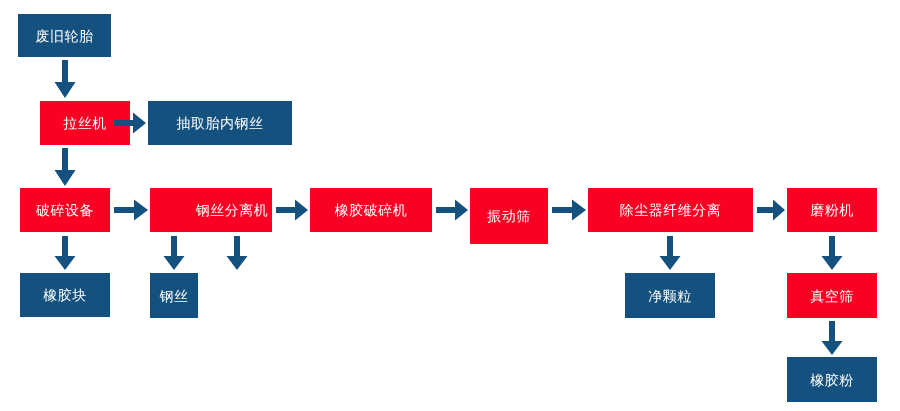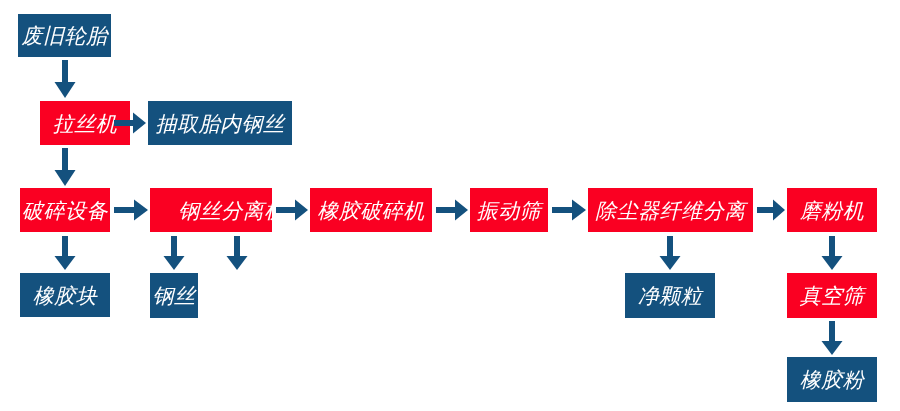--- a/index.html
+++ b/index.html
@@ -19,27 +19,26 @@
     height: 411px;
     background: #ffffff;
   }
   .node {
     position: absolute;
     display: flex;
     align-items: center;
     justify-content: center;
     box-sizing: border-box;
     color: #ffffff;
-    font-size: 21px;
+    font-size: 14px;
     font-weight: 400;
     letter-spacing: 0.5px;
     line-height: 1;
     white-space: nowrap;
     font-family: "Liberation Sans", "DejaVu Sans", sans-serif;
-    font-style: italic;
   }
   .node.blue  { background: #14517E; }
   .node.red   { background: #FA0022; }
 
   .arrow {
     position: absolute;
     display: block;
     pointer-events: none;
   }
   .arrow svg { display: block; }
@@ -47,21 +46,21 @@
 </head>
 <body>
 
 <div id="flow-canvas" style="background: rgb(255, 255, 255);">
     <div class="node blue" style="left: 18px; top: 14px; width: 93px; height: 43px; background: rgb(20, 81, 126);">废旧轮胎</div>
     <div class="node red" style="left: 20px; top: 101px; width: 90px; height: 44px; background: rgb(250, 0, 34); margin-left: 20px;">拉丝机</div>
     <div class="node blue" style="left: 148px; top: 101px; width: 144px; height: 44px; background: rgb(20, 81, 126);">抽取胎内钢丝</div>
     <div class="node red" style="left: 20px; top: 188px; width: 90px; height: 44px; background: rgb(250, 0, 34);">破碎设备</div>
     <div class="node red" style="left: 150px; top: 188px; width: 122px; height: 44px; background: rgb(250, 0, 34); padding-left: 42px;">钢丝分离机</div>
     <div class="node red" style="left: 310px; top: 188px; width: 122px; height: 44px; background: rgb(250, 0, 34);">橡胶破碎机</div>
-    <div class="node red" style="left: 470px; top: 188px; width: 78px; height: 44px; background: rgb(250, 0, 34);">振动筛</div>
+    <div class="node red" style="left: 470px; top: 188px; width: 78px; height: 56px; background: rgb(250, 0, 34);">振动筛</div>
     <div class="node red" style="left: 588px; top: 188px; width: 165px; height: 44px; background: rgb(250, 0, 34);">除尘器纤维分离</div>
     <div class="node red" style="left: 787px; top: 188px; width: 90px; height: 44px; background: rgb(250, 0, 34);">磨粉机</div>
     <div class="node blue" style="left: 20px; top: 273px; width: 90px; height: 44px; background: rgb(20, 81, 126);">橡胶块</div>
     <div class="node blue" style="left: 150px; top: 273px; width: 48px; height: 45px; background: rgb(20, 81, 126);">钢丝</div>
     <div class="node blue" style="left: 625px; top: 273px; width: 90px; height: 45px; background: rgb(20, 81, 126);">净颗粒</div>
     <div class="node red" style="left: 787px; top: 273px; width: 90px; height: 45px; background: rgb(250, 0, 34);">真空筛</div>
     <div class="node blue" style="left: 787px; top: 357px; width: 90px; height: 45px; background: rgb(20, 81, 126);">橡胶粉</div>
     <span class="arrow" style="left: 52px; top: 60px; width: 26px; height: 38px;">
       <svg width="26" height="38" viewBox="0 0 26 38">
         <rect x="10" y="0" width="6" height="23" fill="#14517E"></rect>

